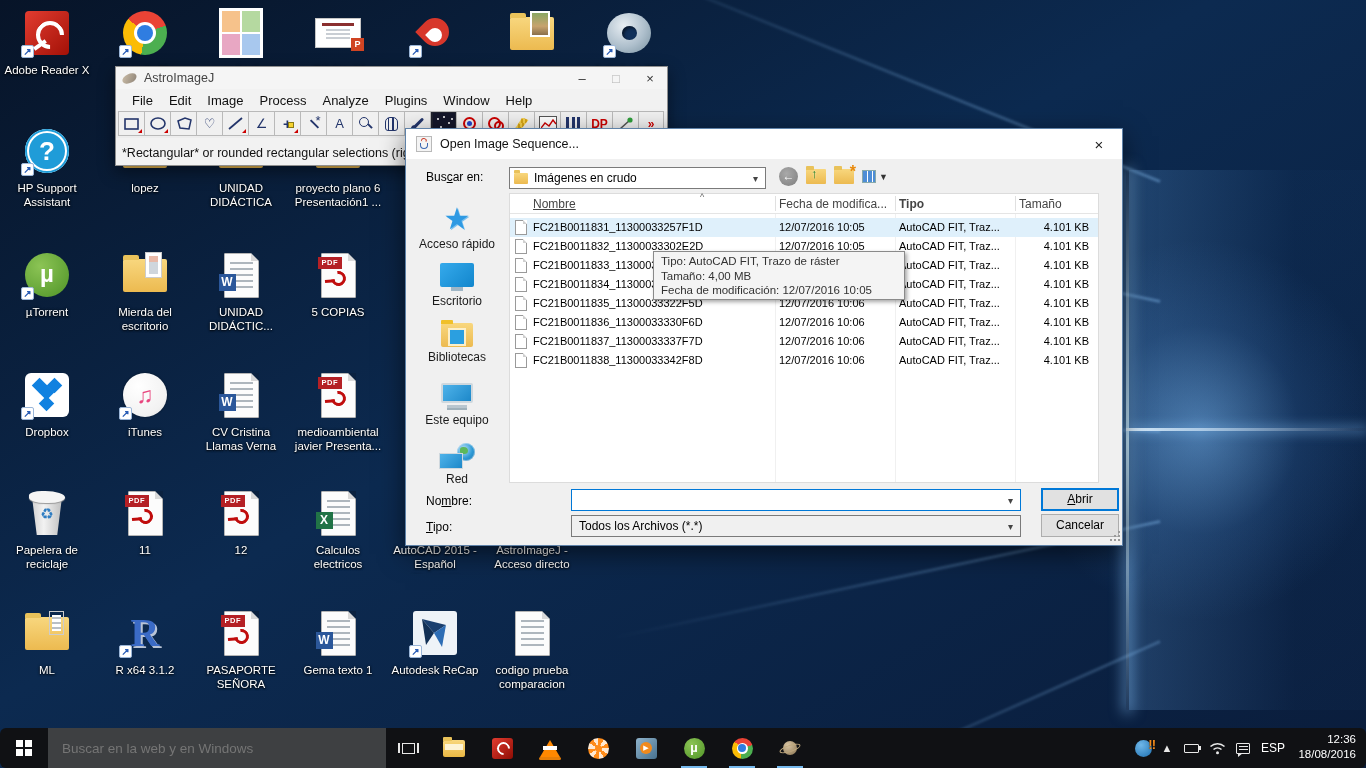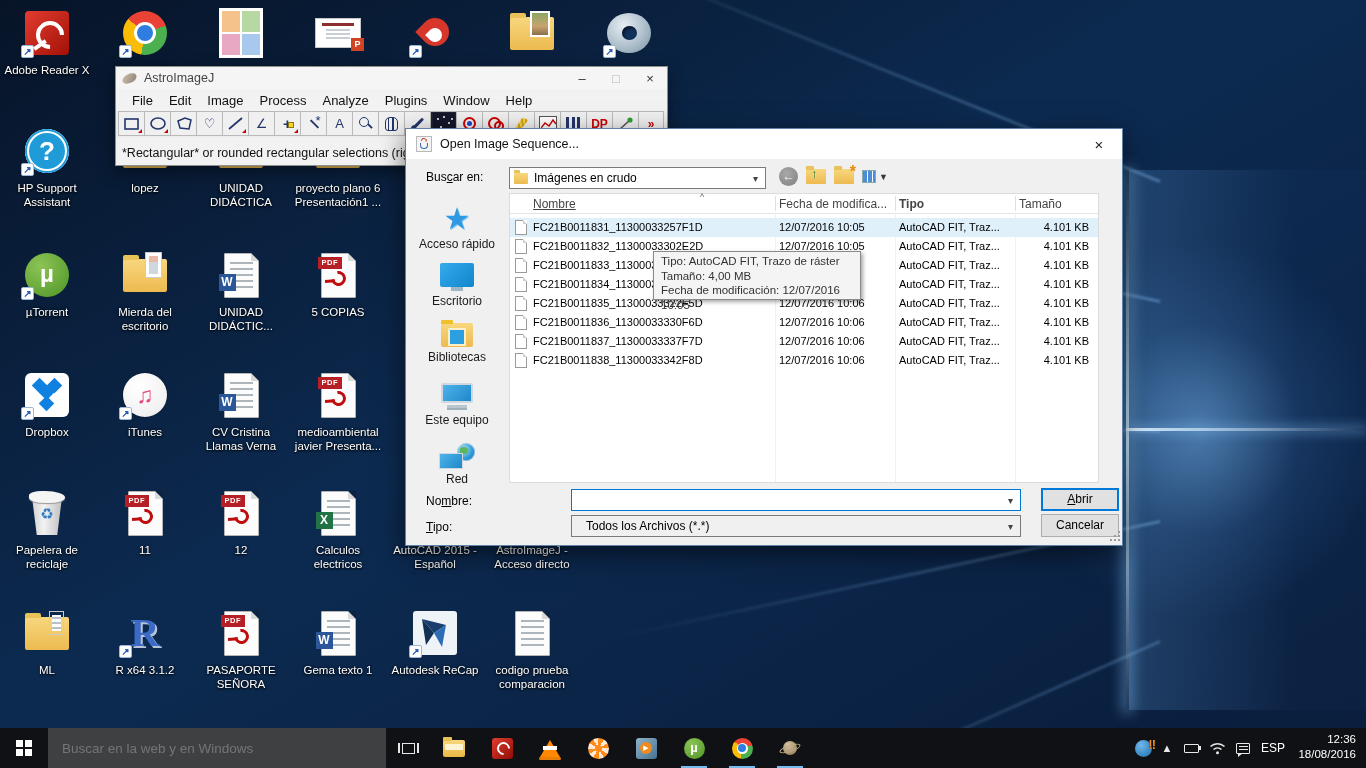--- a/index.html
+++ b/index.html
@@ -194,36 +194,36 @@
   .frow { position:absolute; left:0; width:100%; height:19px; }
   .frow.hl { background:#dff0fb; }
   .ficon { position:absolute; left:5px; top:2px; width:12px; height:15px; background:#fff; border:1px solid #9a9a9a; }
   .ficon::before { content:""; position:absolute; top:-1px; right:-1px; border-left:4px solid #d0d0d0; border-top:4px solid #fff; }
   .fc { position:absolute; top:2.5px; font-size:11px; white-space:nowrap; overflow:hidden; }
   .fc.name { left:23px; width:240px; }
   .fc.date { left:269px; width:116px; }
   .fc.type { left:389px; width:116px; }
   .fc.size { left:495px; width:84px; text-align:right; }
 
-  .ttip { position:absolute; left:247px; top:122px; width:208px; height:49px; background:#f4f4f4; border:1px solid #8a8a8a;
+  .ttip { position:absolute; left:247px; top:122px; width:252px; height:49px; background:#f4f4f4; border:1px solid #8a8a8a;
     box-shadow:2px 2px 4px rgba(0,0,0,.35); z-index:30; padding:2px 7px; font-size:11.5px; color:#333; line-height:14.5px; }
 
   .b-lbl { position:absolute; left:20px; font-size:12px; }
   .name-combo { left:165px; top:360px; width:450px; height:22px; border:1px solid #0078d7; }
   .name-combo input { border:none; outline:none; flex:1; height:100%; font-size:12px; padding-left:5px; font-family:inherit; background:transparent; }
-  .type-combo { left:165px; top:386px; width:450px; height:22px; background:#f0f0f0; padding-left:14px; }
+  .type-combo { left:165px; top:386px; width:450px; height:22px; background:#f0f0f0; padding-left:7px; }
   .btn { position:absolute; left:635px; width:78px; height:23px; background:#e1e1e1; border:1px solid #adadad; text-align:center; line-height:21px; font-size:12px; }
   .btn.def { border:2px solid #0078d7; line-height:19px; }
   .grip { position:absolute; right:2px; bottom:2px; width:12px; height:12px;
     background:radial-gradient(circle at 3px 9px,#9a9a9a 1px,transparent 1.4px), radial-gradient(circle at 7px 9px,#9a9a9a 1px,transparent 1.4px),
     radial-gradient(circle at 11px 9px,#9a9a9a 1px,transparent 1.4px), radial-gradient(circle at 7px 5px,#9a9a9a 1px,transparent 1.4px),
     radial-gradient(circle at 11px 5px,#9a9a9a 1px,transparent 1.4px), radial-gradient(circle at 11px 1px,#9a9a9a 1px,transparent 1.4px); }
 
   
-  .tb { position:absolute; left:0; bottom:0; width:1366px; height:40px; background:#101114; z-index:20; display:flex; align-items:center; }
+  .tb { position:absolute; left:0; bottom:0; width:1366px; height:40px; background:#101114; z-index:20; display:flex; align-items:center;border-radius:6px; }
   .start { width:48px; height:40px; display:flex; align-items:center; justify-content:center; }
   .winlogo { display:grid; grid-template-columns:7px 7px; grid-template-rows:7px 7px; gap:1.5px; }
   .winlogo i { background:#fff; }
   .sbox { width:338px; height:40px; background:#3e4042; display:flex; align-items:center; }
   .sbox input { background:transparent; border:none; outline:none; color:#c9c9c9; font-size:13.5px; padding-left:14px; width:100%; font-family:inherit; }
   .tview { width:44px; height:40px; display:flex; align-items:center; justify-content:center; gap:2px; }
   .tview .br { width:2px; height:10px; background:#e8e8e8; }
   .tview .rc { width:13px; height:11px; border:1.6px solid #e8e8e8; }
   .tapp { position:relative; width:48px; height:40px; display:flex; align-items:center; justify-content:center; }
   .tapp .run { position:absolute; left:11px; right:11px; bottom:0; height:2.5px; background:#76b9ed; }

